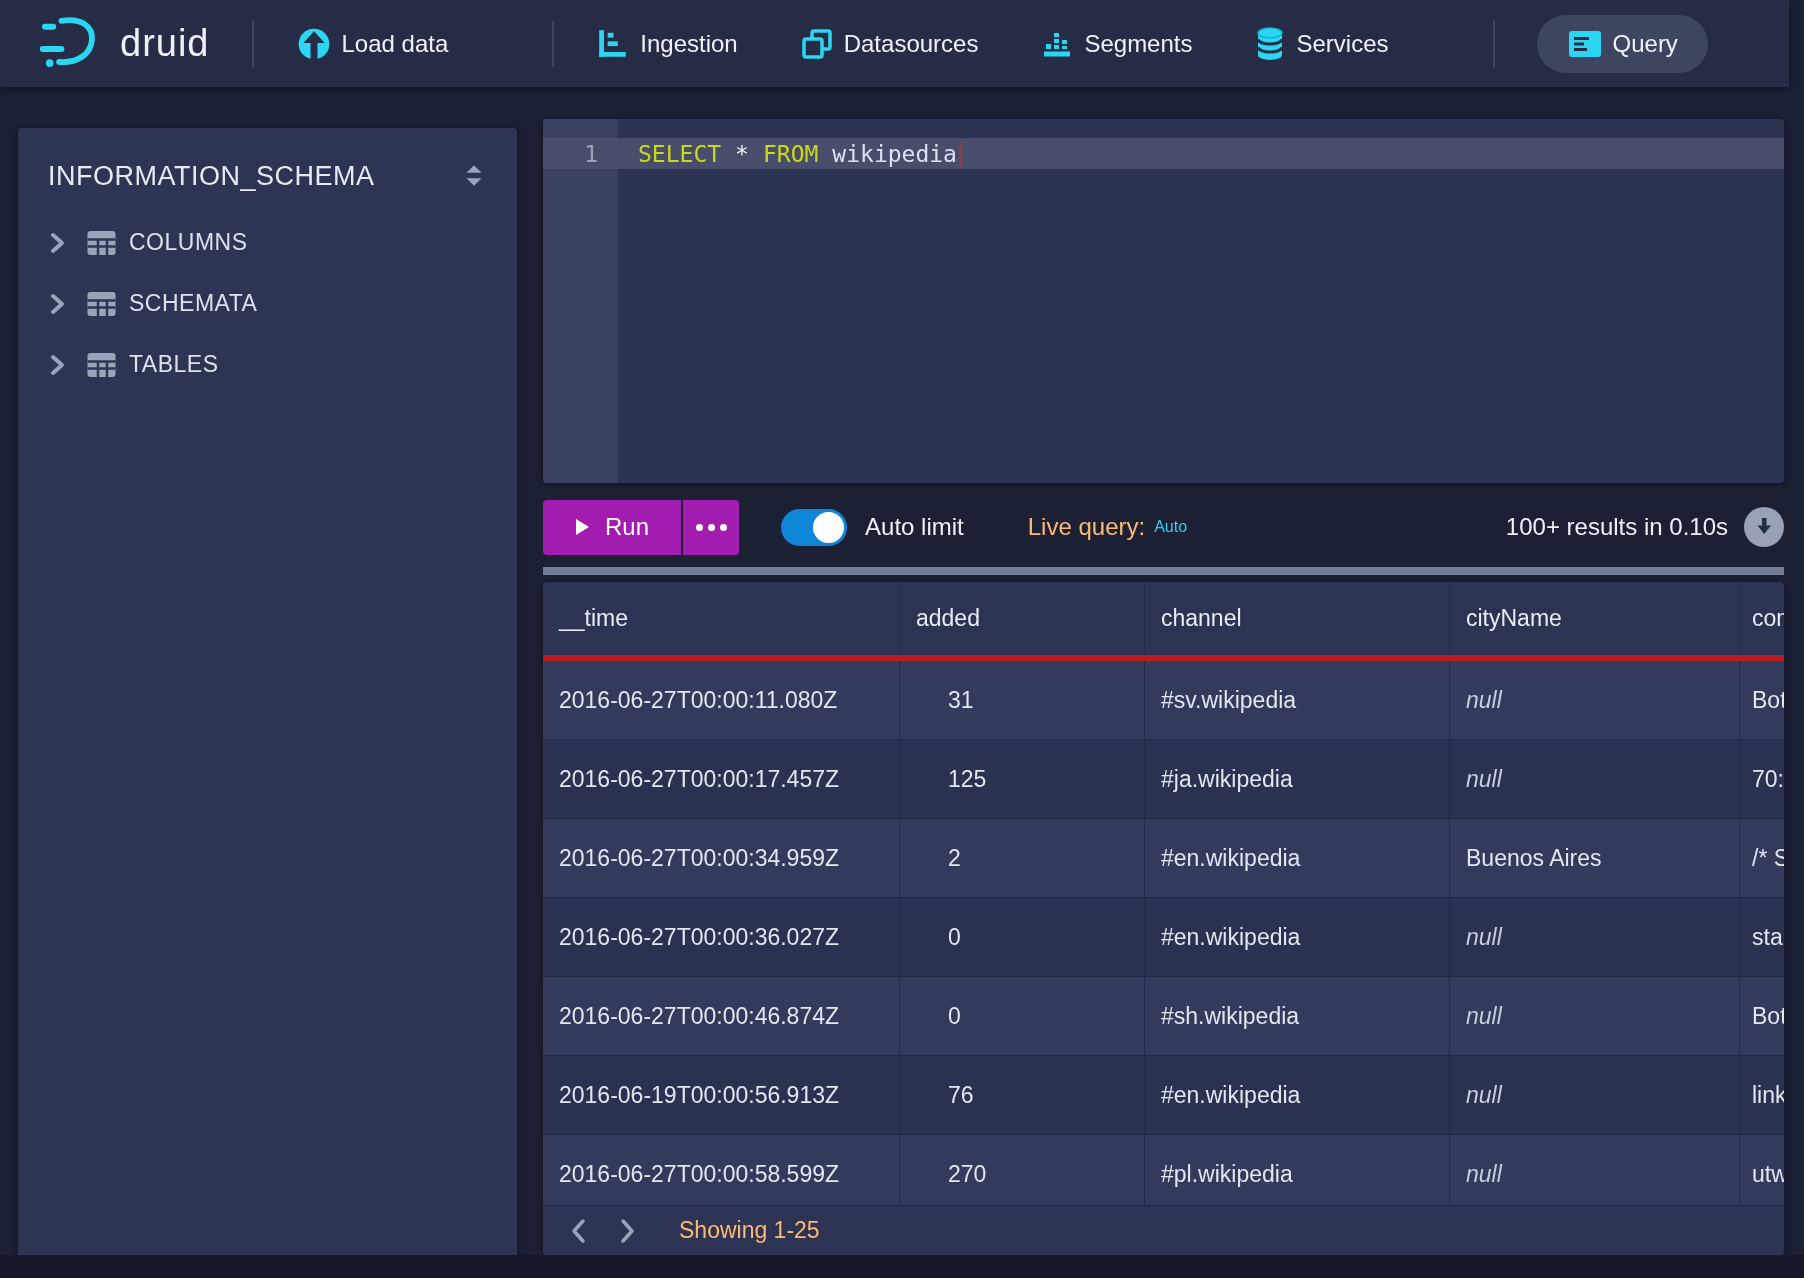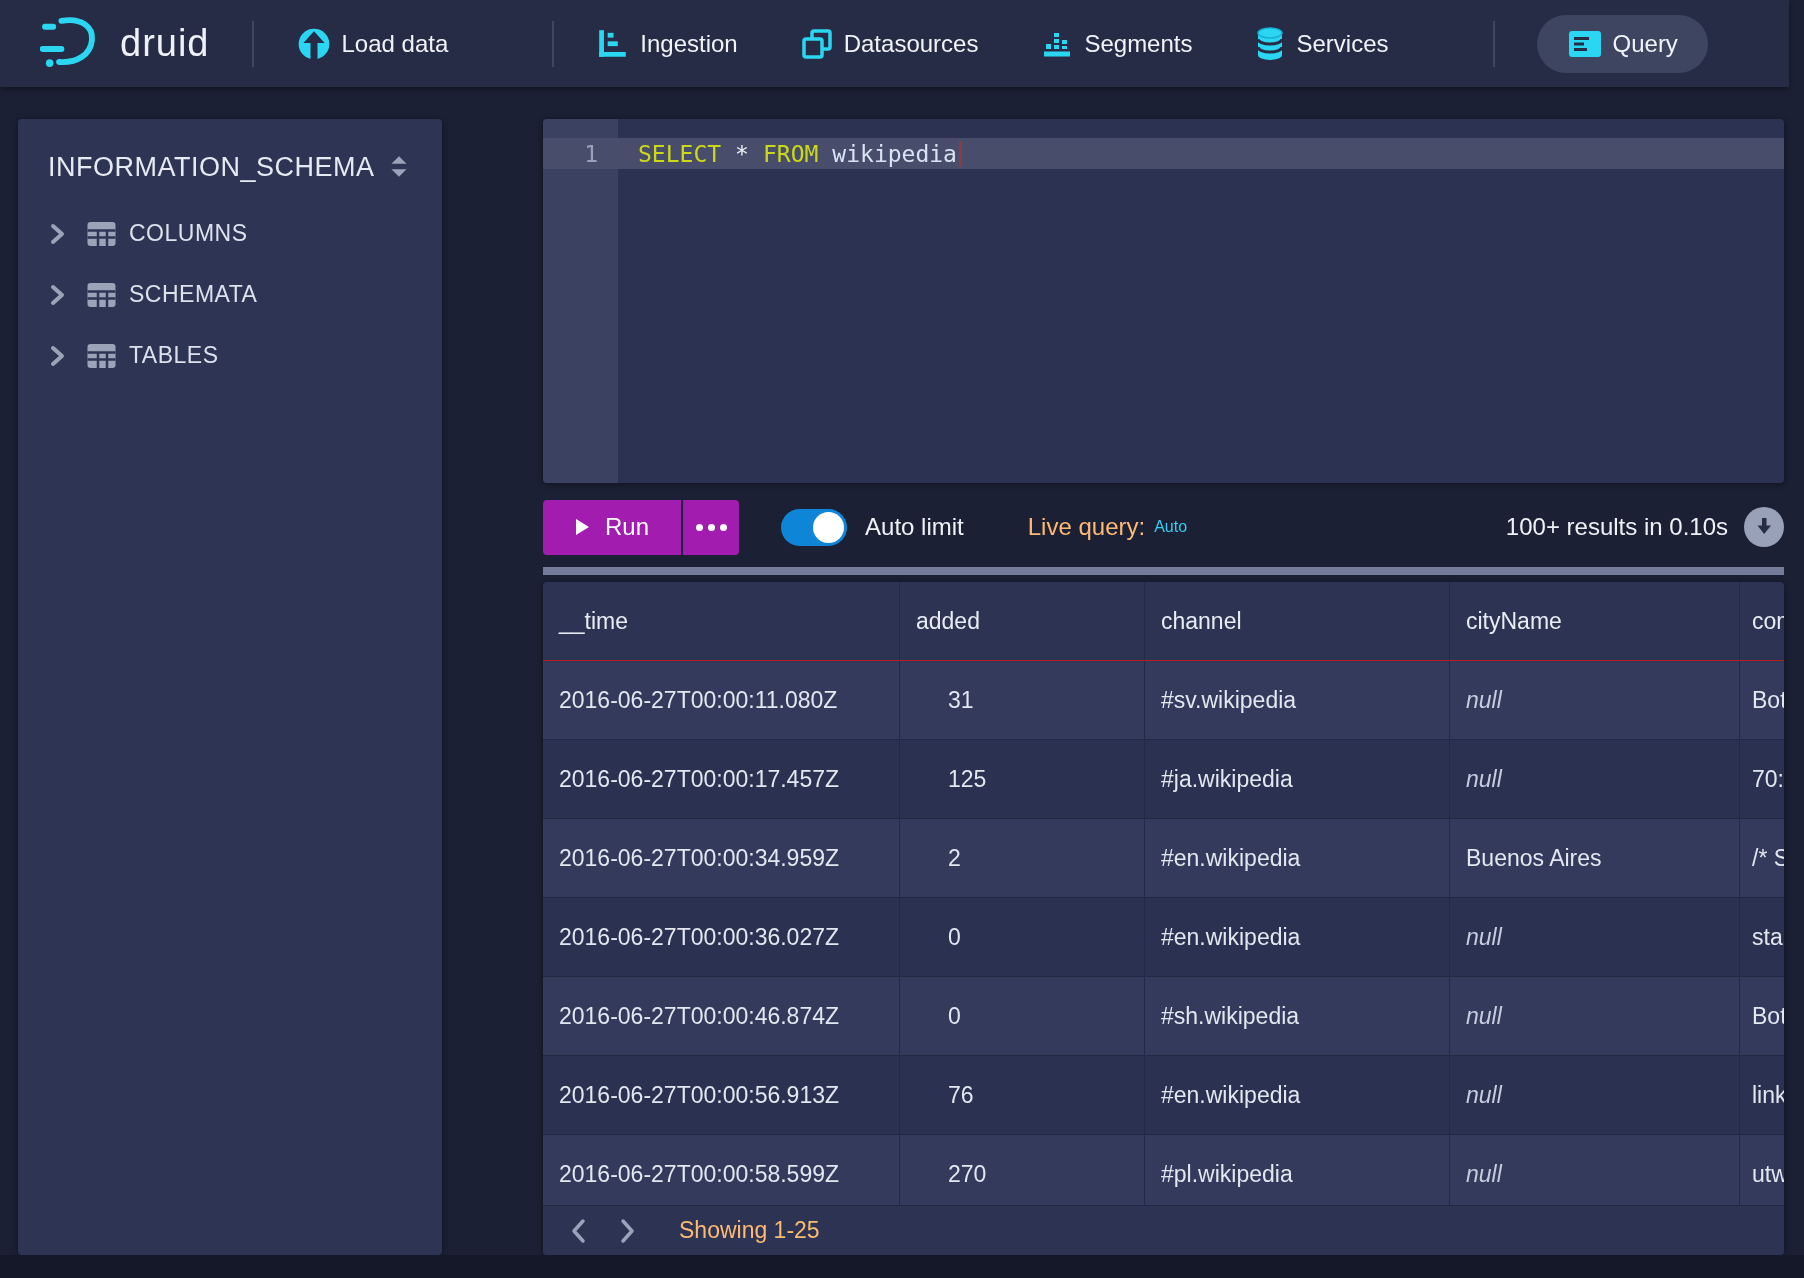--- a/index.html
+++ b/index.html
@@ -13,21 +13,21 @@
             display:flex; align-items:center; box-shadow:0 2px 6px rgba(0,0,0,.4); z-index:10; }
   .brand { display:flex; align-items:center; gap:16px; margin-left:40px; cursor:pointer; }
   .brand-name { font-size:38px; color:#eef1f7; letter-spacing:1px; }
   .nav-divider { width:2px; height:46px; background:#3f4662; margin:0 42px; flex:none; }
   .nav-item { display:flex; align-items:center; gap:10px; font-size:24px; color:#f0f3f8;
               margin-right:62px; cursor:pointer; white-space:nowrap; }
   .nav-item .nav-icon { display:flex; align-items:center; }
   .nav-item.query-pill { background:#3d4560; height:58px; border-radius:29px; padding:0 30px; margin-right:0; }
 
   
-  .sidebar { position:absolute; left:18px; top:119px; width:424px; height:1136px;
+  .sidebar { position:absolute; left:18px; top:128px; width:499px; height:1136px;
              background:#2e3554; border-radius:4px; box-shadow:0 1px 6px rgba(0,0,0,.45); }
   .sidebar-header { display:flex; align-items:center; justify-content:space-between;
                     padding:30px 26px 0 30px; }
   .sidebar-title { font-size:27px; color:#e6eaf2; letter-spacing:.5px; }
   .sort-btn { cursor:pointer; display:flex; align-items:center; padding:4px; }
   .tree { margin-top:18px; }
   .tree-item { display:flex; align-items:center; height:61px; padding-left:26px; cursor:pointer; }
   .tree-item .chev { display:flex; align-items:center; margin-right:16px; }
   .tree-item .th-ic { display:flex; align-items:center; margin-right:12px; }
   .tree-label { font-size:23px; color:#dce1ec; letter-spacing:.5px; }
@@ -66,21 +66,21 @@
   .tb-spacer { flex:1; }
   .results-summary { font-size:24px; color:#eef1f6; }
   .download-btn { width:40px; height:40px; border-radius:50%; background:#98a1b8; margin-left:16px;
                   display:flex; align-items:center; justify-content:center; cursor:pointer; flex:none; }
 
   .splitter { height:8px; background:#747c99; margin-top:8px; cursor:row-resize; }
 
   
   .results { position:relative; margin-top:7px; height:673px; background:#2d3453; border-radius:4px;
              overflow:hidden; box-shadow:0 1px 6px rgba(0,0,0,.45); }
-  .thead { display:flex; height:79px; border-bottom:1px solid #b91c1c; }
+  .thead { display:flex; height:79px; border-bottom:6px solid #b91c1c; }
   .th, .td { display:flex; align-items:center; padding:0 16px; border-right:1px solid #242a46;
              overflow:hidden; white-space:nowrap; flex:none; }
   .th { font-size:23px; color:#e8ecf4; cursor:pointer; }
   .td { font-size:23px; color:#e2e7f0; cursor:pointer; }
   .c0 { width:357px; } .c1 { width:245px; } .c2 { width:305px; } .c3 { width:290px; }
   .c4 { flex:1 1 auto; border-right:none; padding-right:0; padding-left:12px; }
   .td.num { padding-left:48px; }
   .null { font-style:italic; color:#c6cdde; }
   .tbody { height:544px; overflow:hidden; }
   .tr { display:flex; height:79px; border-bottom:1px solid #232945; }
@@ -352,21 +352,21 @@
           <div class="td c4">sta</div>
         </div>
         <div class="tr odd">
           <div class="td c0">2016-06-27T00:00:46.874Z</div>
           <div class="td c1 num">0</div>
           <div class="td c2">#sh.wikipedia</div>
           <div class="td c3 null">null</div>
           <div class="td c4">Bot</div>
         </div>
         <div class="tr even">
-          <div class="td c0">2016-06-27T00:00:56.913Z</div>
+          <div class="td c0">2016-06-19T00:00:56.913Z</div>
           <div class="td c1 num">76</div>
           <div class="td c2">#en.wikipedia</div>
           <div class="td c3 null">null</div>
           <div class="td c4">link</div>
         </div>
         <div class="tr odd">
           <div class="td c0">2016-06-27T00:00:58.599Z</div>
           <div class="td c1 num">270</div>
           <div class="td c2">#pl.wikipedia</div>
           <div class="td c3 null">null</div>

